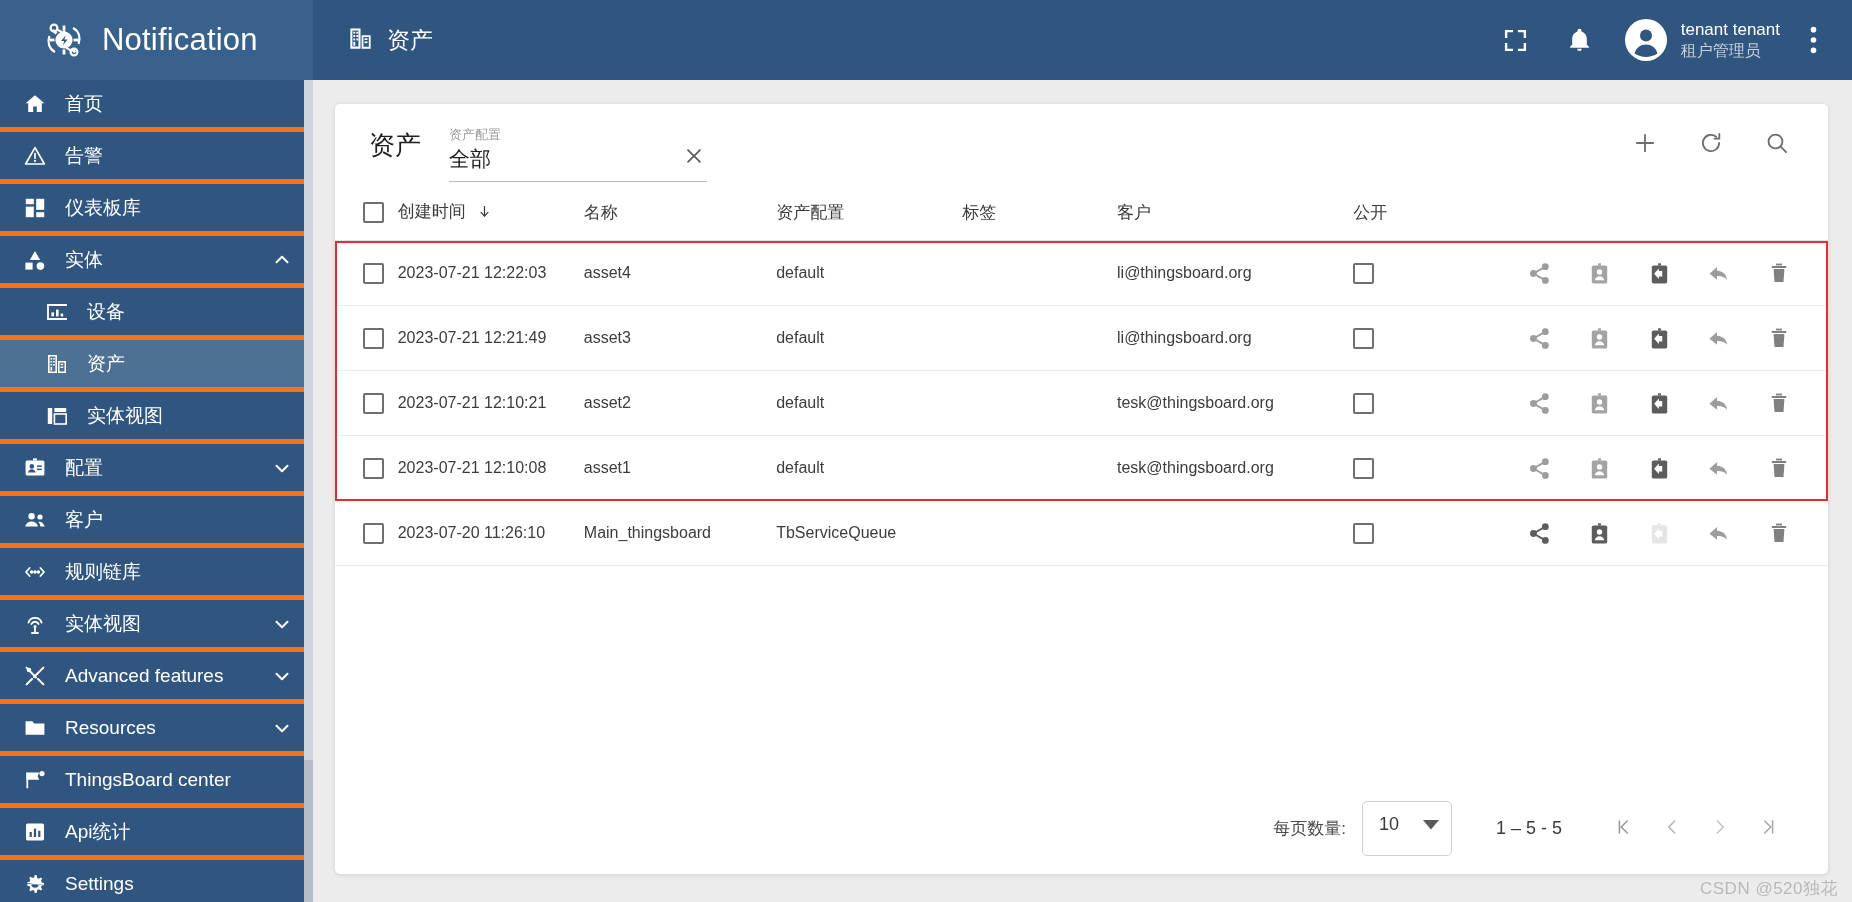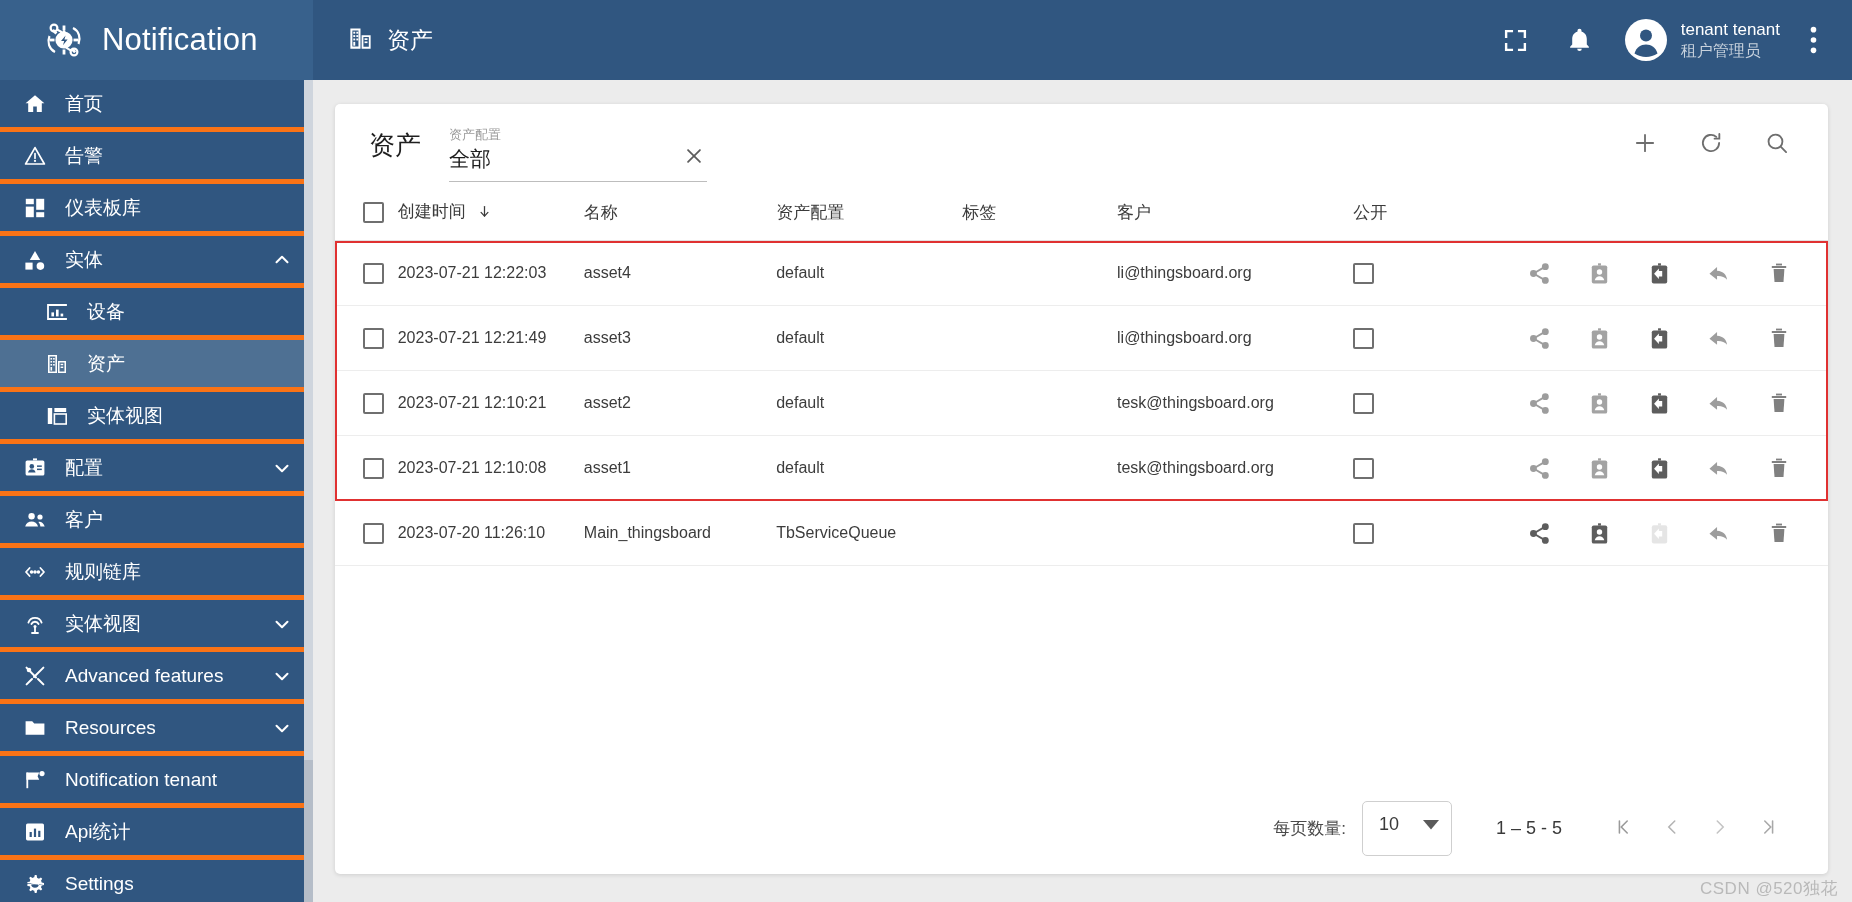--- a/index.html
+++ b/index.html
@@ -402,21 +402,21 @@
           </span>
         </div>
         <div class="nav-item">
           <span class="nav-ico">
             <svg width="24" height="24" viewBox="0 0 24 24" fill="#fff">
               <path d="M3.4 4.6h12.8l-1.6 3.6 1.6 3.6H3.4z"></path>
               <rect x="3.4" y="4.6" width="1.8" height="15.6"></rect>
               <circle cx="19" cy="5.6" r="2.6"></circle>
             </svg>
           </span>
-          <span class="nav-label">Notification tenant</span>
+          <span class="nav-label">ThingsBoard center</span>
         </div>
         <div class="nav-item">
           <span class="nav-ico">
             <svg width="24" height="24" viewBox="0 0 24 24" fill="#fff">
               <rect x="3" y="3.6" width="18" height="16.8" rx="1.6"></rect>
               <rect x="6.6" y="12" width="2.2" height="5" fill="#305680"></rect>
               <rect x="10.9" y="8.6" width="2.2" height="8.4" fill="#305680"></rect>
               <rect x="15.2" y="10.8" width="2.2" height="6.2" fill="#305680"></rect>
             </svg>
           </span>

